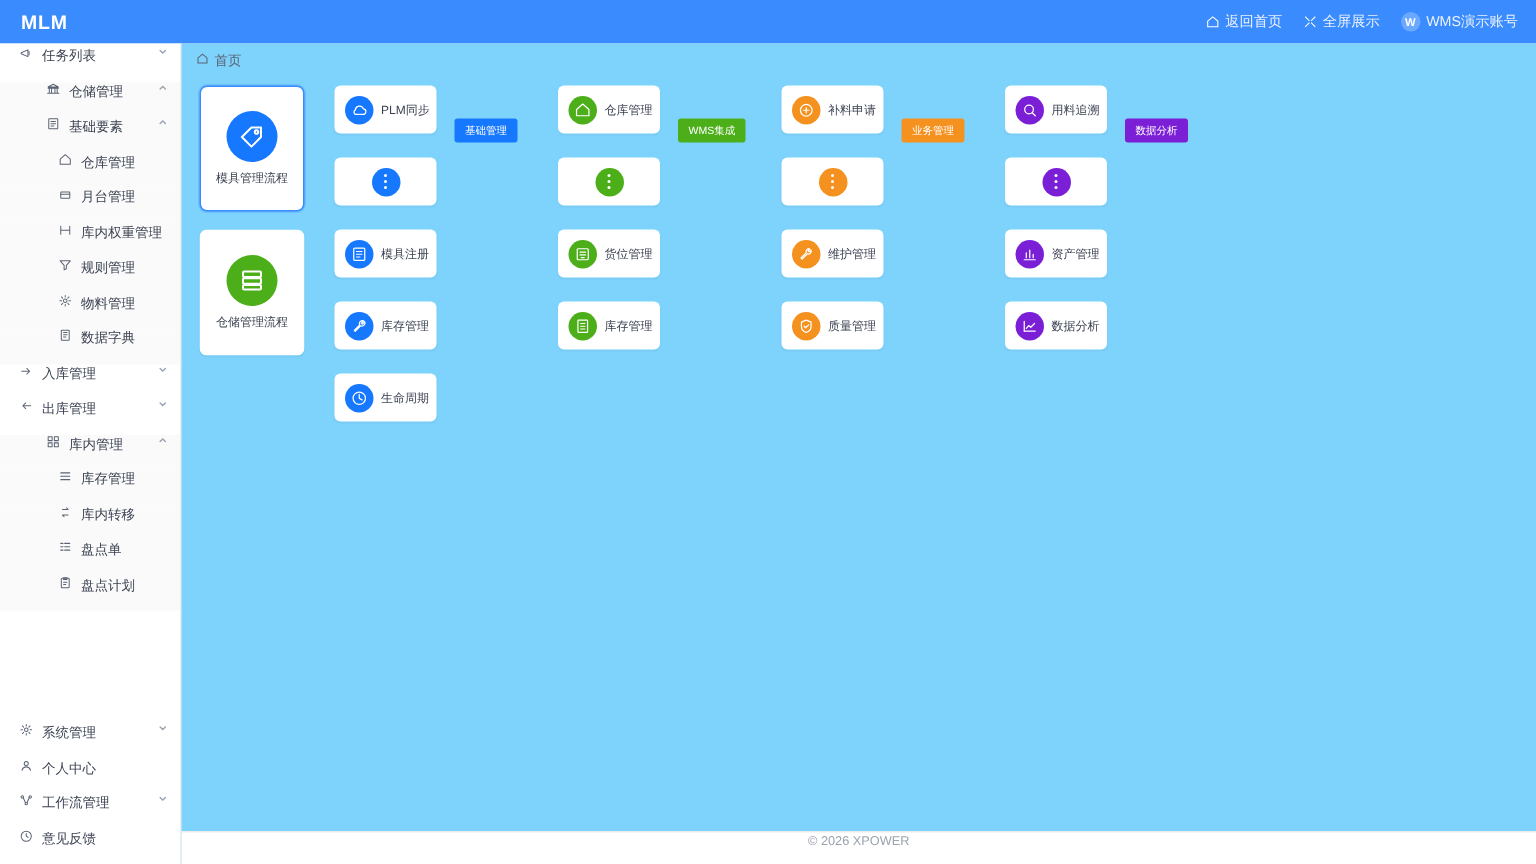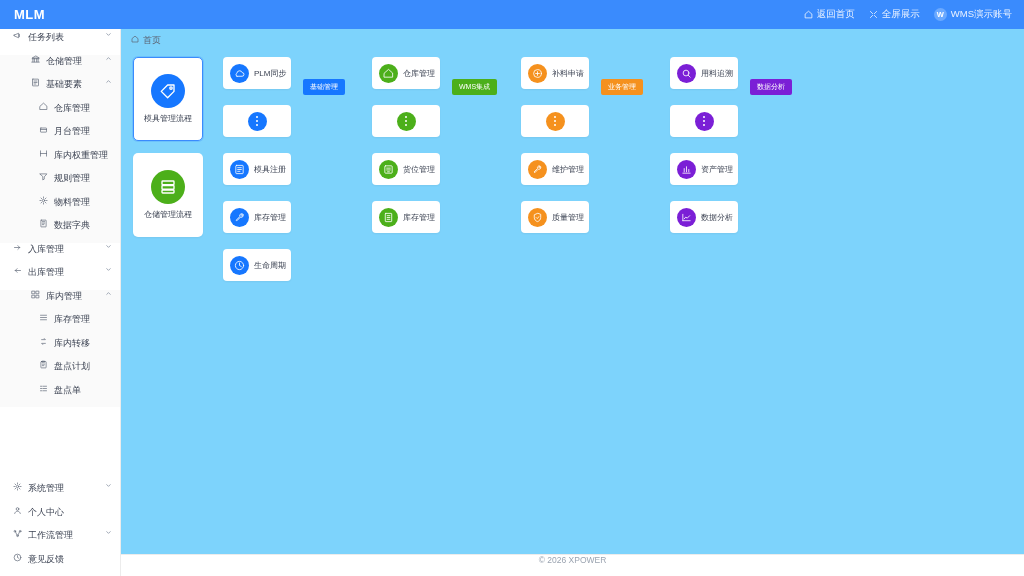--- a/index.html
+++ b/index.html
@@ -274,34 +274,34 @@
             <span class="ico">
               <svg width="9" height="9" viewBox="0 0 24 24" fill="none" stroke="#5b6474" stroke-width="1.8" stroke-linecap="round" stroke-linejoin="round">
                 <path d="M7 7h10l-3-3M17 17H7l3 3"></path>
               </svg>
             </span>
             <span class="lbl">库内转移</span>
           </div>
           <div class="mi lvl3 sub-open">
             <span class="ico">
               <svg width="9" height="9" viewBox="0 0 24 24" fill="none" stroke="#5b6474" stroke-width="1.8" stroke-linecap="round" stroke-linejoin="round">
+                <path d="M4 6h4M4 12h4M4 18h4M11 6h9M11 12h9M11 18h9"></path>
+              </svg>
+            </span>
+            <span class="lbl">盘点单</span>
+          </div>
+          <div class="mi lvl3 sub-open">
+            <span class="ico">
+              <svg width="9" height="9" viewBox="0 0 24 24" fill="none" stroke="#5b6474" stroke-width="1.8" stroke-linecap="round" stroke-linejoin="round">
                 <rect x="5" y="4" width="14" height="17" rx="1.5"></rect>
                 <path d="M9 3h6v3H9z"></path>
                 <path d="M9 11h6M9 15h4"></path>
               </svg>
             </span>
             <span class="lbl">盘点计划</span>
-          </div>
-          <div class="mi lvl3 sub-open">
-            <span class="ico">
-              <svg width="9" height="9" viewBox="0 0 24 24" fill="none" stroke="#5b6474" stroke-width="1.8" stroke-linecap="round" stroke-linejoin="round">
-                <path d="M4 6h4M4 12h4M4 18h4M11 6h9M11 12h9M11 18h9"></path>
-              </svg>
-            </span>
-            <span class="lbl">盘点单</span>
           </div>
         </div>
       <div class="sidebar-spacer"></div>
       <div class="menu" id="menu-bottom">
           <div class="mi lvl1">
             <span class="ico">
               <svg width="9" height="9" viewBox="0 0 24 24" fill="none" stroke="#5b6474" stroke-width="1.8" stroke-linecap="round" stroke-linejoin="round">
                 <circle cx="12" cy="12" r="3.2"></circle>
                 <path d="M12 2.5v2.8M12 18.7v2.8M21.5 12h-2.8M5.3 12H2.5M18.7 5.3l-2 2M7.3 16.7l-2 2M18.7 18.7l-2-2M7.3 7.3l-2-2"></path>
               </svg>

